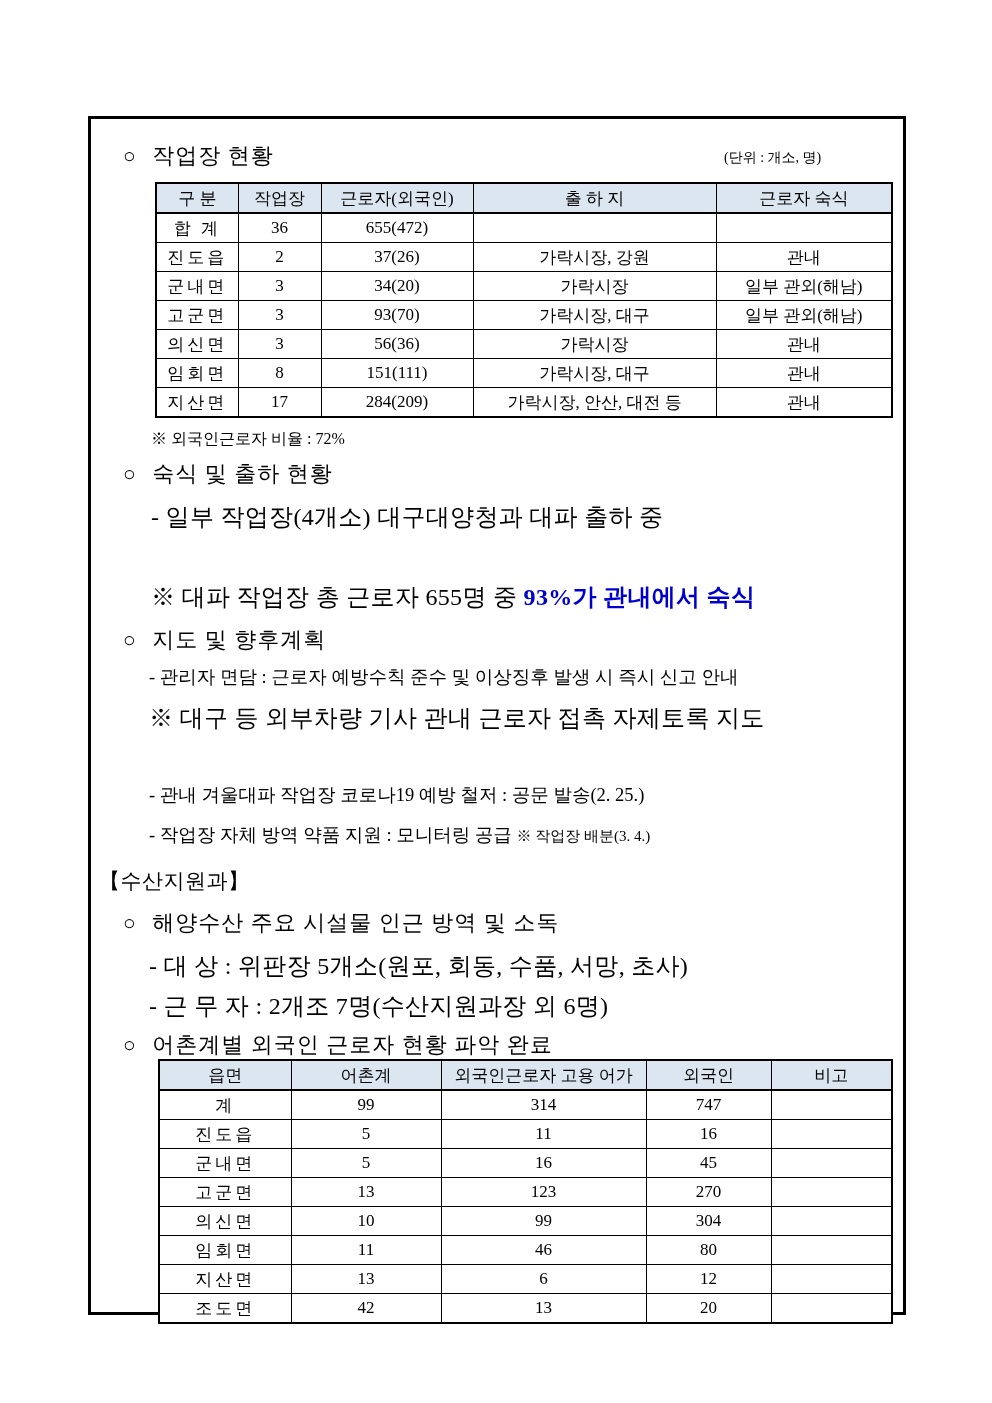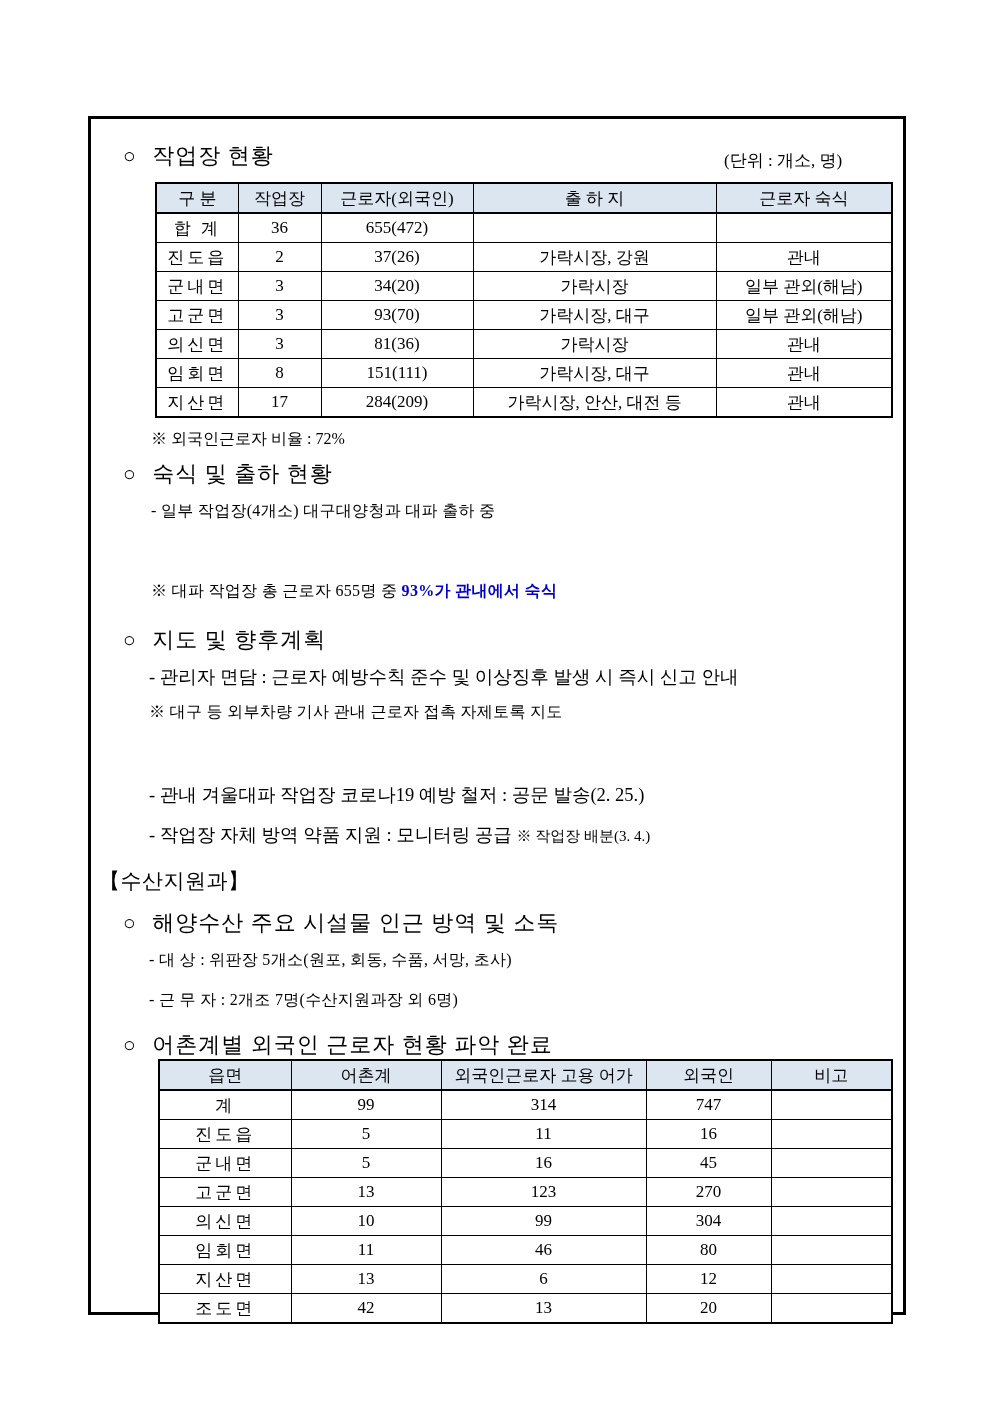--- a/index.html
+++ b/index.html
@@ -39,33 +39,33 @@
   }
   .bullet-circle {
     font-size: 21px;
     line-height: 1;
   }
   .lv1 {            
     font-size: 22px;
     letter-spacing: 0.5px;
   }
   .lv2 {            
-    font-size: 16px;
+    font-size: 24px;
     letter-spacing: 0.3px;
   }
   .lv2.tight {
     font-size: 18.5px;
     letter-spacing: 0px;
   }
   .small-note {
     font-size: 16px;
     letter-spacing: 0px;
   }
   .unit-note {
-    font-size: 17px;
+    font-size: 14px;
   }
   .sect-title {
     font-size: 21px;
     font-weight: normal;
     letter-spacing: 0.5px;
   }
   .hl-blue {
     color: #0000cc;
     font-weight: bold;
   }
@@ -162,21 +162,21 @@
           <tr>
             <td class="spaced3">고군면</td>
             <td>3</td>
             <td>93(70)</td>
             <td>가락시장, 대구</td>
             <td>일부 관외(해남)</td>
           </tr>
           <tr>
             <td class="spaced3">의신면</td>
             <td>3</td>
-            <td>81(36)</td>
+            <td>56(36)</td>
             <td>가락시장</td>
             <td>관내</td>
           </tr>
           <tr>
             <td class="spaced3">임회면</td>
             <td>8</td>
             <td>151(111)</td>
             <td>가락시장, 대구</td>
             <td>관내</td>
           </tr>

